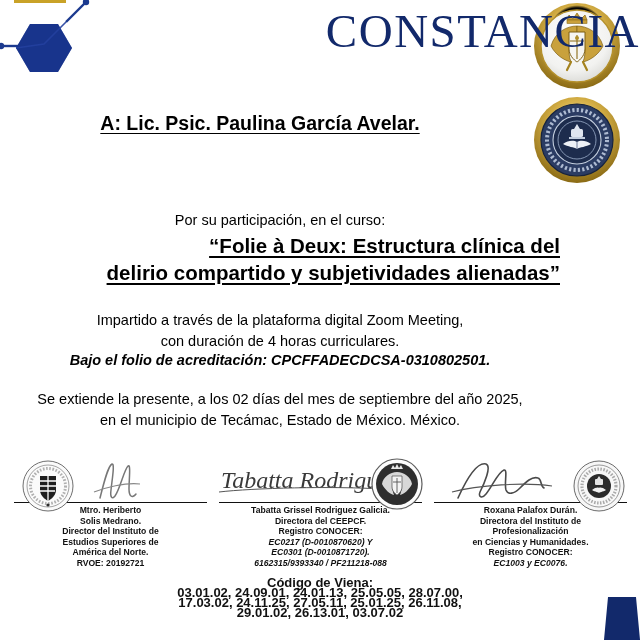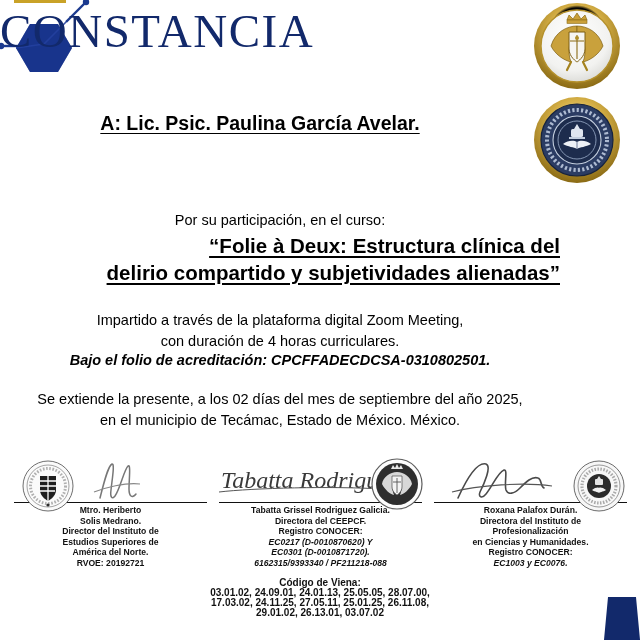--- a/index.html
+++ b/index.html
@@ -36,21 +36,21 @@
     border-radius: 50%;
   }
   .seal-crest { left: 533px; top: 2px;  width: 88px; height: 88px; }
   .seal-academic { left: 533px; top: 96px; width: 88px; height: 88px; }
 
   
   .title-constancia {
     position: absolute;
     left: 0; top: 8px;
     width: 640px;
-    text-align: left;
+    text-align: right;
     font-family: "Liberation Serif", serif;
     font-size: 47px;
     letter-spacing: 1.5px;
     color: #12296b;
     line-height: 1;
   }
 
   .recipient {
     position: absolute;
     left: 0; top: 112px;
@@ -144,21 +144,21 @@
   .seal-left-sig   { left: 14px;  top: 2px;  width: 52px; height: 52px; }
   .seal-center-sig { left: 158px; top: 0px;  width: 52px; height: 52px; }
   .seal-right-sig  { left: 145px; top: 2px;  width: 52px; height: 52px; }
 
   
   .viena {
     position: absolute;
     left: 0; top: 578px;
     width: 640px;
     text-align: center;
-    font-size: 10px;
+    font-size: 13px;
     font-weight: bold;
     line-height: 10px;
     color: #111;
   }
   .viena .viena-title { display: block; }
 </style>
 </head>
 <body>
 
 <div class="deco-topleft">

